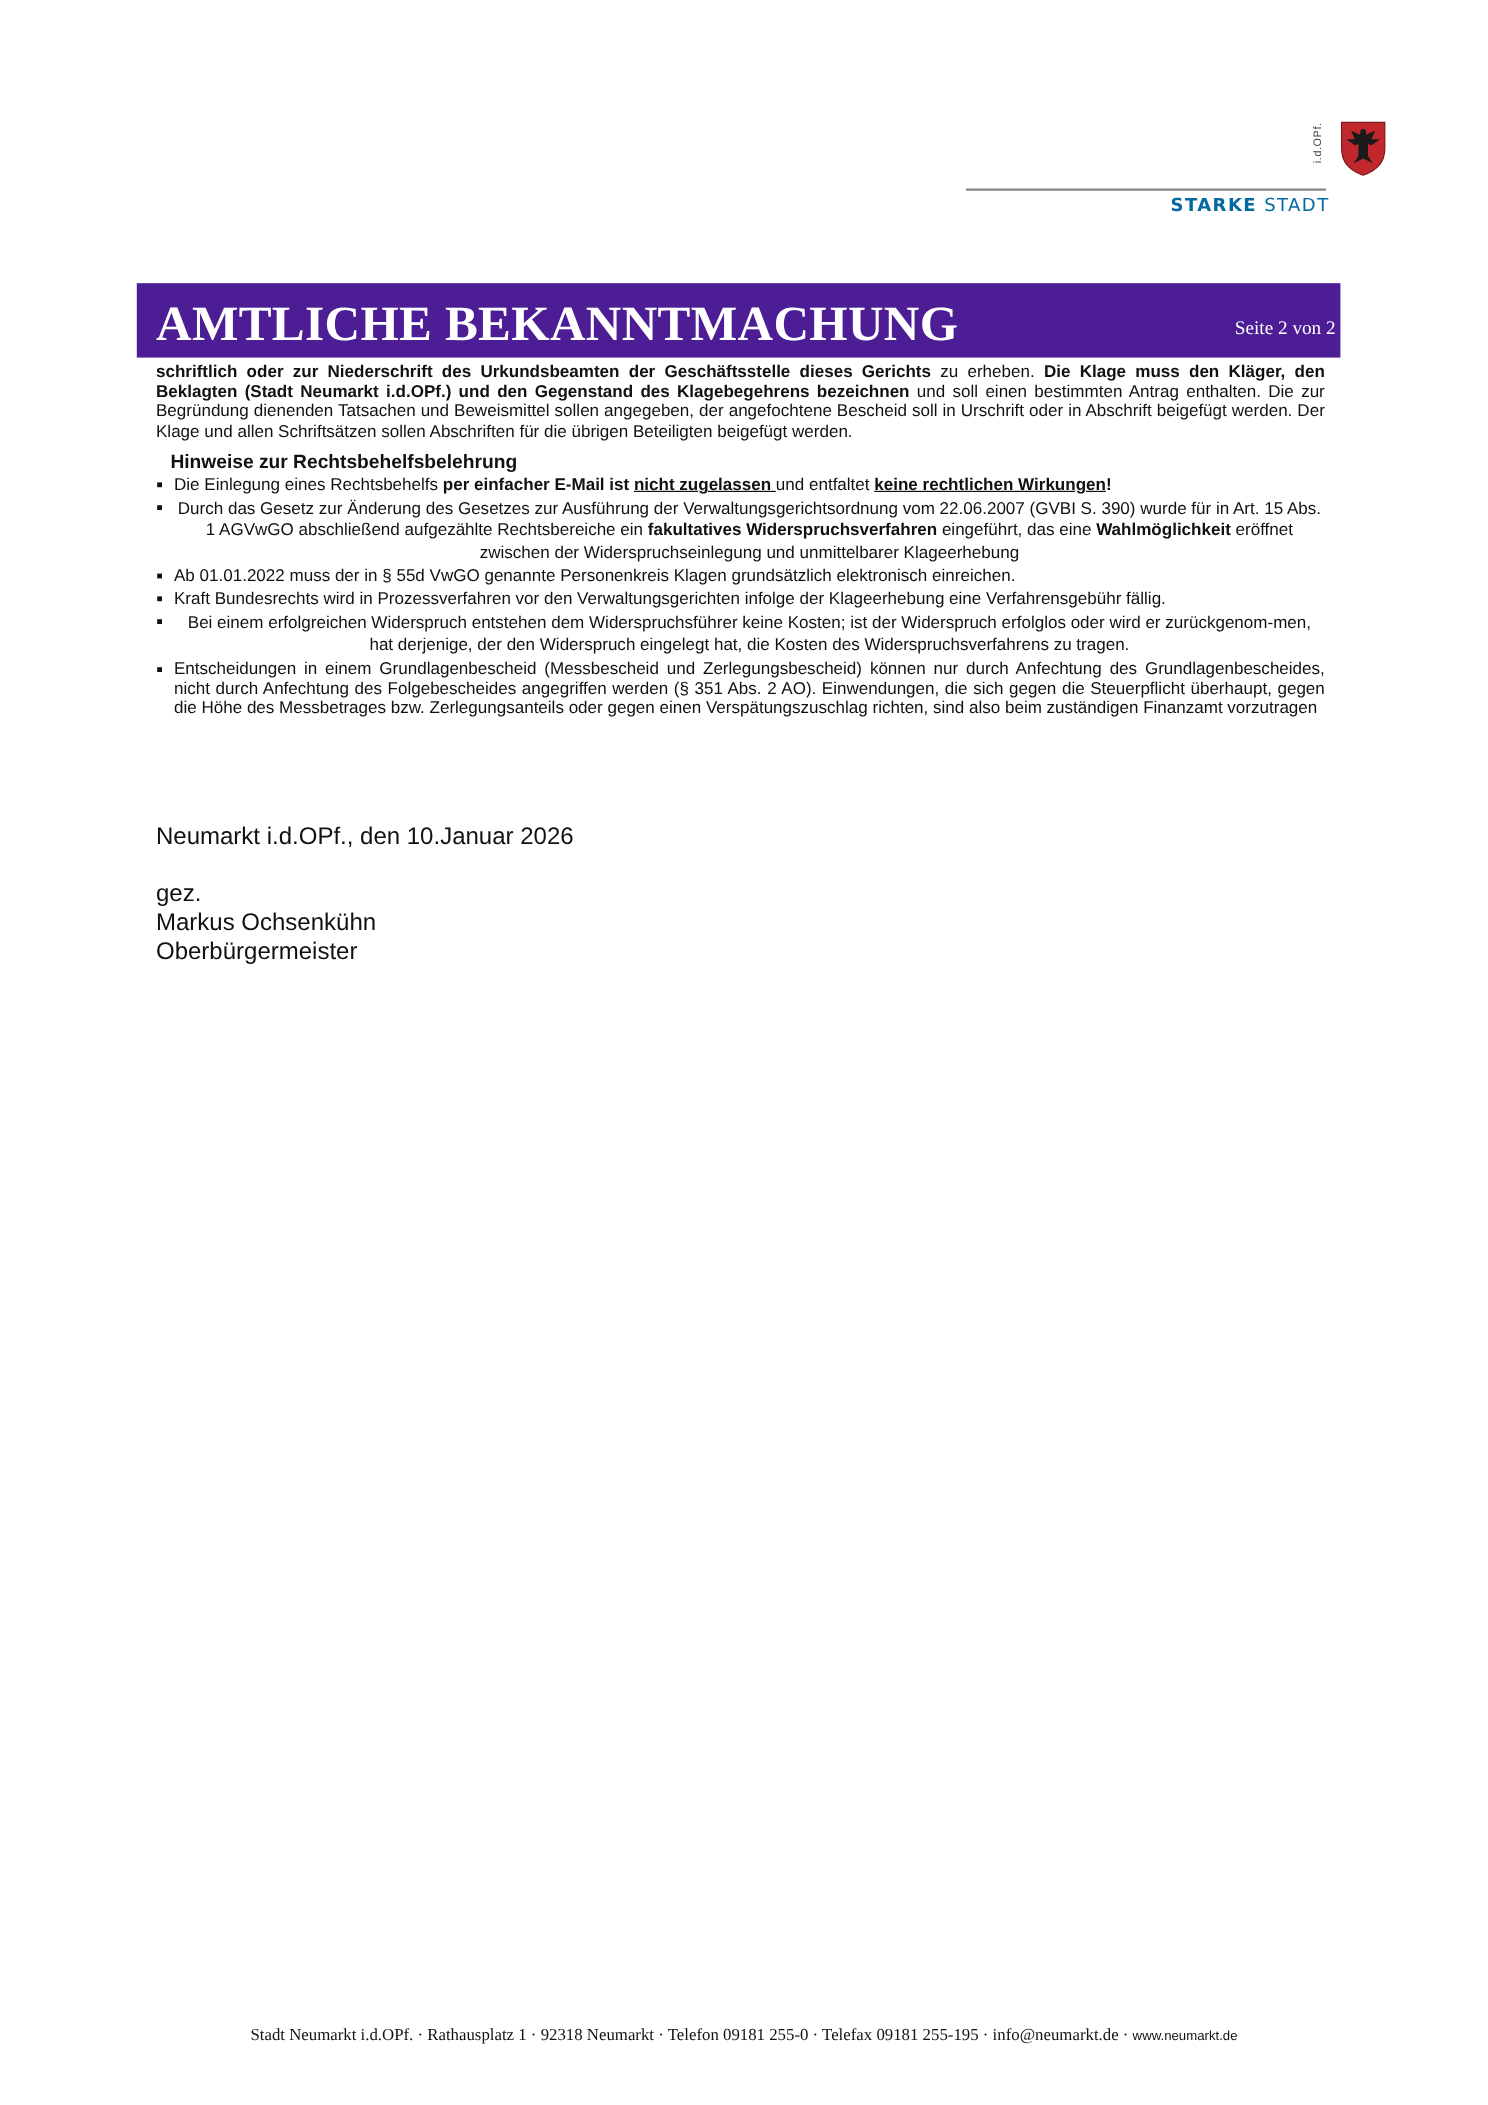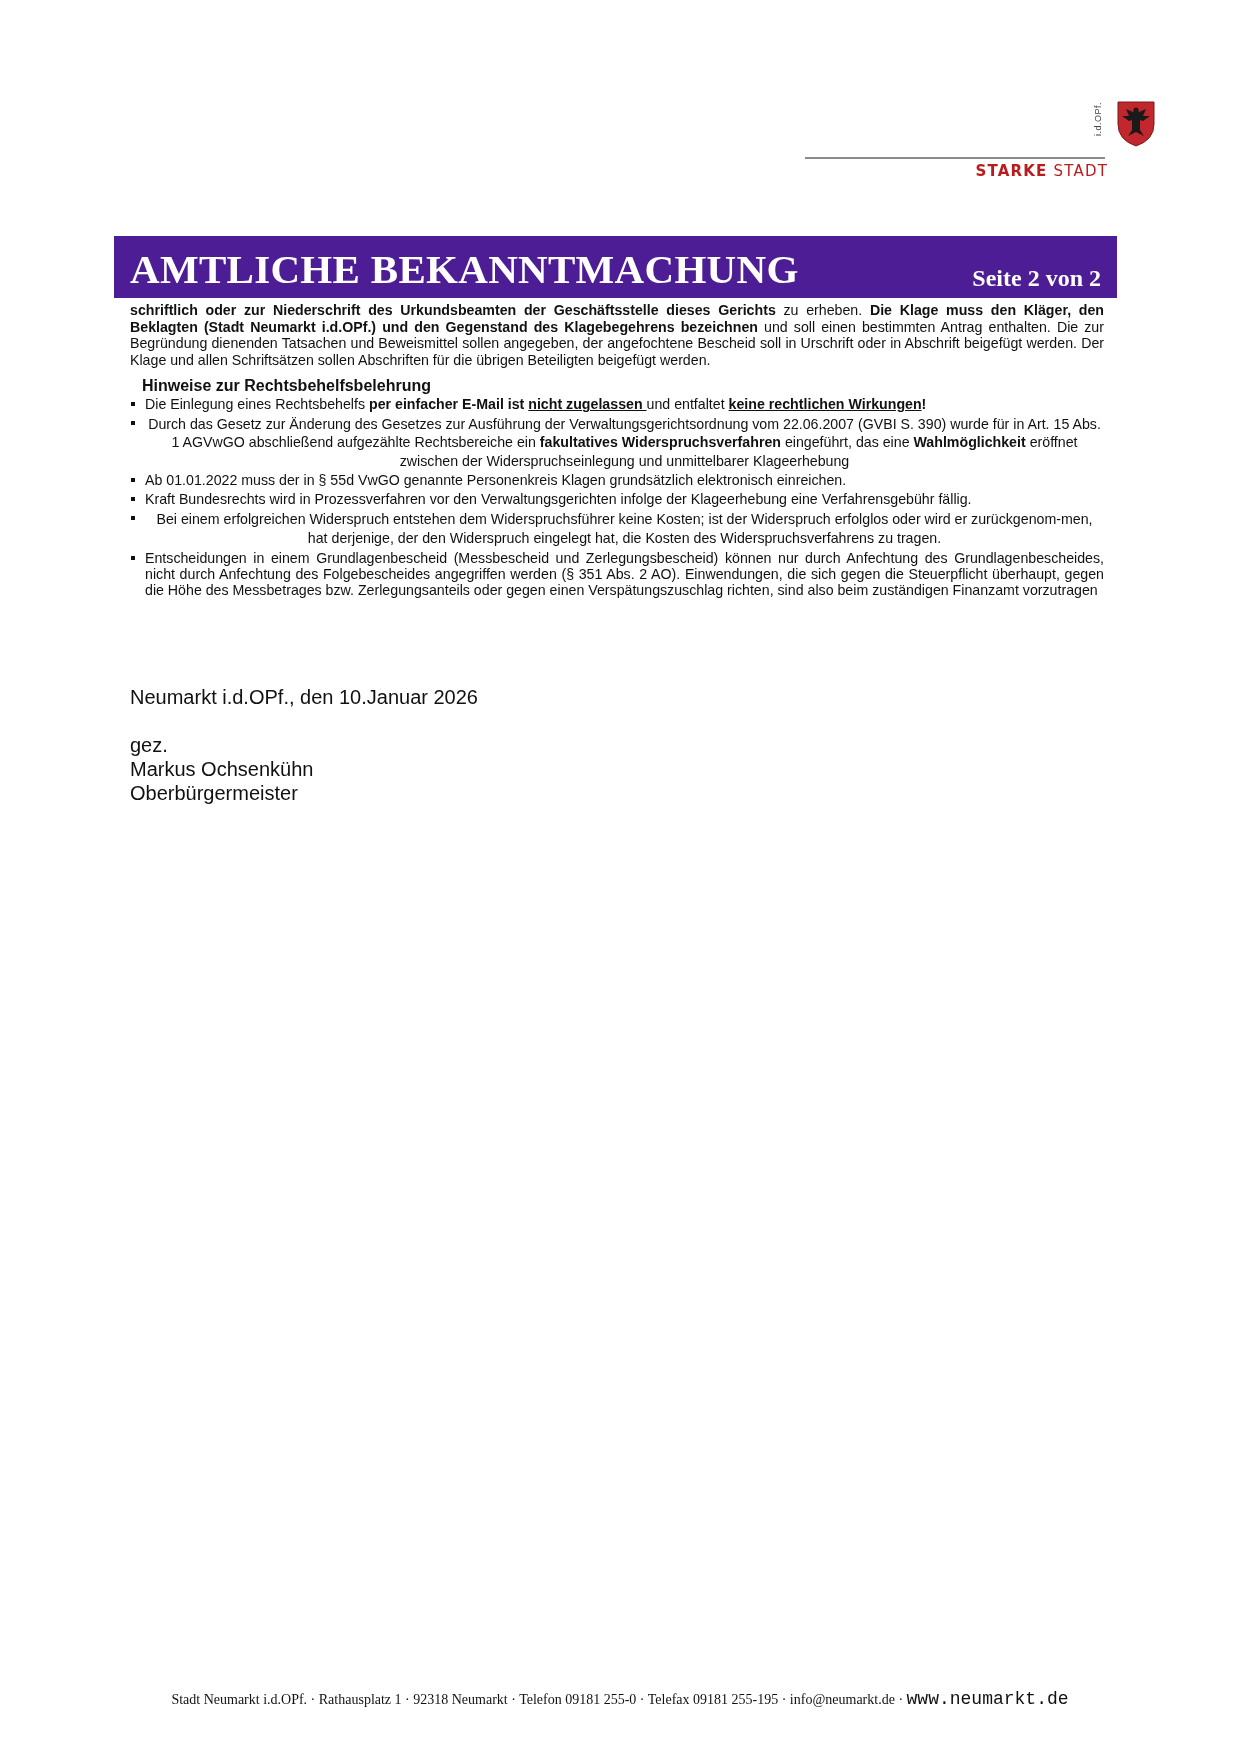--- a/index.html
+++ b/index.html
@@ -5,48 +5,48 @@
     html, body { margin: 0; padding: 0; background: #ffffff; }
     body { width: 1240px; height: 1754px; position: relative; overflow: hidden; font-family: "Liberation Sans", sans-serif; color: #000; }
 
     
     .logo { position: absolute; left: 803px; top: 96px; width: 360px; height: 90px; }
     .logo-word { position: absolute; left: 0; top: 0; font-family: "DejaVu Sans", sans-serif; font-size: 53px; letter-spacing: 1px; line-height: 56px; font-weight: normal; white-space: nowrap; }
     .logo-word .red { color: #c8252d; }
     .logo-word .dark { color: #1d1d1b; }
     .logo-suffix { position: absolute; left: 290px; top: 6px; font-size: 9px; color: #444; writing-mode: vertical-rl; transform: rotate(180deg); letter-spacing: 0.5px; }
     .logo-rule { position: absolute; left: 2px; top: 61px; width: 300px; height: 2px; background: #8b8b8b; }
-    .logo-tagline { position: absolute; right: 55px; top: 66px; font-family: "DejaVu Sans", sans-serif; font-size: 15px; letter-spacing: 1.2px; color: #b91c1c; white-space: nowrap; }
+    .logo-tagline { position: absolute; right: 55px; top: 66px; font-family: "DejaVu Sans", sans-serif; font-size: 15px; letter-spacing: 1.2px; color: #0369a1; white-space: nowrap; }
     .logo-tagline b { font-weight: bold; }
     .crest { position: absolute; left: 313px; top: 4px; width: 40px; height: 48px; }
 
     
     .banner { position: absolute; left: 114px; top: 236px; width: 1003px; height: 62px; background: #4c1d95; }
     .banner-title { position: absolute; left: 16px; top: 11px; font-family: "Liberation Serif", serif; font-weight: bold; font-size: 41px; color: #fff; letter-spacing: 0.3px; line-height: 44px; white-space: nowrap; }
-    .banner-page { position: absolute; right: 16px; top: 29px; font-family: "Liberation Serif", serif; font-weight: bold; font-size: 24px; color: #fff; white-space: nowrap; }
+    .banner-page { position: absolute; right: 4px; top: 29px; font-family: "Liberation Serif", serif; font-weight: normal; font-size: 16px; color: #fff; white-space: nowrap; }
 
     
     .content { position: absolute; left: 130px; top: 302px; width: 974px; font-size: 14.2px; line-height: 16.6px; color: #111; }
     .para { text-align: justify; margin: 0; }
     .heading { font-weight: bold; font-size: 16px; margin: 9px 0 1px 12px; line-height: 18px; }
     ul.bullets { list-style: none; margin: 0; padding: 0; }
     ul.bullets li { position: relative; padding-left: 15px; margin-bottom: 2px; }
     ul.bullets li::before { content: ""; position: absolute; left: 1px; top: 6px; width: 4px; height: 4px; background: #111; }
     ul.bullets li.loose { line-height: 19px; text-align: center; }
     ul.bullets li.just { text-align: justify; line-height: 16.4px; }
     .u { text-decoration: underline; }
     b { font-weight: bold; }
 
     
     .signature { position: absolute; left: 130px; top: 685px; font-size: 20px; line-height: 24px; color: #111; }
     .signature .place-date { margin-bottom: 24px; }
 
     
     .footer { position: absolute; left: 0; width: 1240px; top: 1689px; text-align: center; font-family: "Liberation Serif", serif; font-size: 14px; color: #111; white-space: nowrap; }
-    .footer .web { font-family: Liberation Mono, monospace; font-size: 18px; }
+    .footer .web { font-family: Liberation Sans, sans-serif; font-size: 11px; }
   </style>
 </head>
 <body>
 
 <div class="logo">
   <div class="logo-suffix">i.d.OPf.</div>
   <div class="logo-rule"></div>
   <div class="logo-tagline"><b>STARKE</b> <span>STADT</span></div>
   <svg class="crest" viewBox="0 0 40 48">
     <path d="M2 2 H38 V24 Q38 40 20 46 Q2 40 2 24 Z" fill="#c1272d" stroke="#7a1a1a" stroke-width="1"></path>

